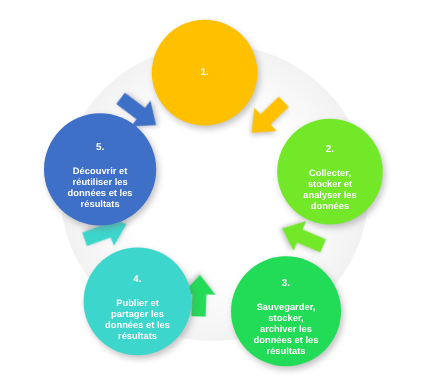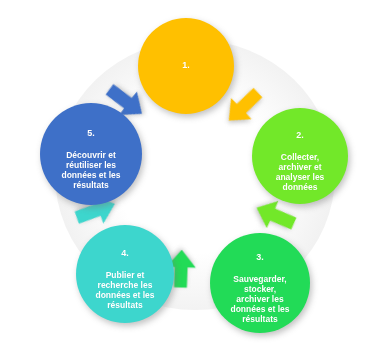--- a/index.html
+++ b/index.html
@@ -162,42 +162,42 @@
   <div class="node" id="node-1">
     <div class="label">
       <span class="num">1.</span>
     </div>
   </div>
 
   <div class="node" id="node-2">
     <div class="label">
       <span class="num">2.</span>
       <span>Collecter,
-archiver et
+stocker et
 analyser les
 données</span>
     </div>
   </div>
 
   <div class="node" id="node-3">
     <div class="label">
       <span class="num">3.</span>
       <span>Sauvegarder,
 stocker,
 archiver  les
 données et les
 résultats</span>
     </div>
   </div>
 
   <div class="node" id="node-4">
     <div class="label">
       <span class="num">4.</span>
       <span>Publier et
-recherche les
+partager les
 données et les
 résultats</span>
     </div>
   </div>
 
   <div class="node" id="node-5">
     <div class="label">
       <span class="num">5.</span>
       <span>Découvrir et
 réutiliser les

